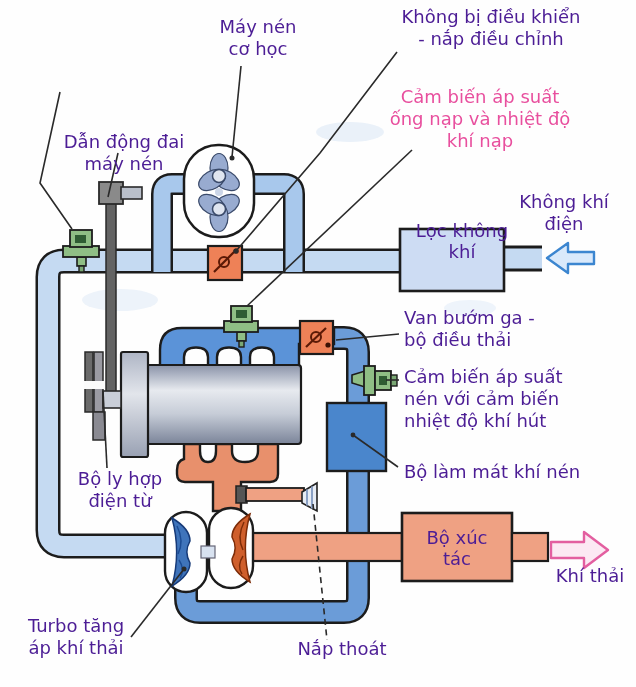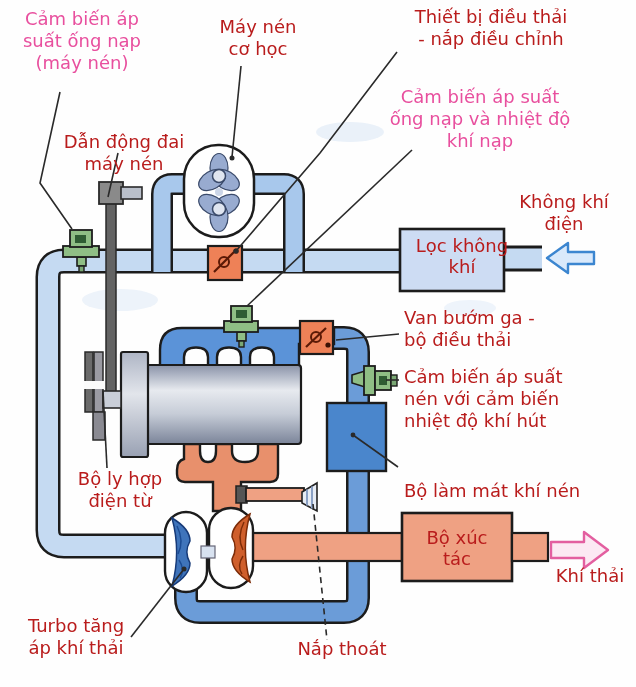--- a/index.html
+++ b/index.html
@@ -2,21 +2,21 @@
 <html><head>
 <meta charset="utf-8">
 <style>
   html,body{margin:0;padding:0;background:#ffffff;}
   #stage{
     position:relative;width:636px;height:687px;background:#fefefe;overflow:hidden;
     font-family:"DejaVu Sans","Liberation Sans",sans-serif;
   }
   #diagram-svg{position:absolute;left:0;top:0;}
   .lbl{
-    position:absolute;font-size:18px;line-height:1.22;color:#b91c1c;
+    position:absolute;font-size:18px;line-height:1.22;color:#4c1d95;
     text-align:center;white-space:pre-line;z-index:5;
   }
   .pink{color:#e84f9e;}
   .ta-l{text-align:left;}
   .boxtext{display:flex;align-items:center;justify-content:center;line-height:1.15;}
 </style>
 </head>
 <body>
 
 <div id="stage">
@@ -197,51 +197,48 @@
     <line x1="399" y1="380" x2="386" y2="380"></line>
     <line x1="353" y1="435" x2="398" y2="467"></line>
     <circle cx="353" cy="435" r="2.4" fill="#2a2a2a" stroke="none"></circle>
     <line x1="107" y1="468" x2="103" y2="391"></line>
     <line x1="131" y1="637" x2="184" y2="569"></line>
     <circle cx="184" cy="569" r="2.5" fill="#2a2a2a" stroke="none"></circle>
     <line x1="313" y1="504" x2="327" y2="640" stroke-dasharray="6,4.5"></line>
   </g>
 </svg>
 
-<div class="lbl pink" style="left:8px;top:8px;width:148px;">Cảm biến áp
-suất ống nạp
-(máy nén)</div>
 
 <div class="lbl" style="left:192px;top:16px;width:132px;">Máy nén
 cơ học</div>
 
-<div class="lbl" style="left:378px;top:6px;width:226px;">Thiết bị điều thải
+<div class="lbl" style="left:378px;top:6px;width:226px;">Không bị điều khiển
 - nắp điều chỉnh</div>
 
 <div class="lbl pink" style="left:374px;top:86px;width:212px;">Cảm biến áp suất
 ống nạp và nhiệt độ
 khí nạp</div>
 
 <div class="lbl" style="left:48px;top:104px;width:152px;margin-top:27px;">Dẫn động đai
 máy nén</div>
 
 <div class="lbl" style="left:496px;top:191px;width:136px;">Không khí
 điện</div>
 
-<div class="lbl boxtext" style="left:400px;top:226px;width:124px;height:62px;">Lọc không
+<div class="lbl boxtext" style="left:400px;top:211px;width:124px;height:62px;">Lọc không
 khí</div>
 
 <div class="lbl ta-l" style="left:404px;top:307px;width:175px;">Van bướm ga -
 bộ điều thải</div>
 
 <div class="lbl ta-l" style="left:404px;top:366px;width:185px;">Cảm biến áp suất
 nén với cảm biến
 nhiệt độ khí hút</div>
 
-<div class="lbl ta-l" style="left:404px;top:461px;width:200px;margin-top:19px;">Bộ làm mát khí nén</div>
+<div class="lbl ta-l" style="left:404px;top:461px;width:200px;">Bộ làm mát khí nén</div>
 
 <div class="lbl" style="left:52px;top:468px;width:136px;">Bộ ly hợp
 điện từ</div>
 
 <div class="lbl boxtext" style="left:402px;top:513px;width:110px;height:72px;">Bộ xúc
 tác</div>
 
 <div class="lbl" style="left:538px;top:565px;width:104px;">Khí thải</div>
 
 <div class="lbl" style="left:6px;top:615px;width:140px;">Turbo tăng

